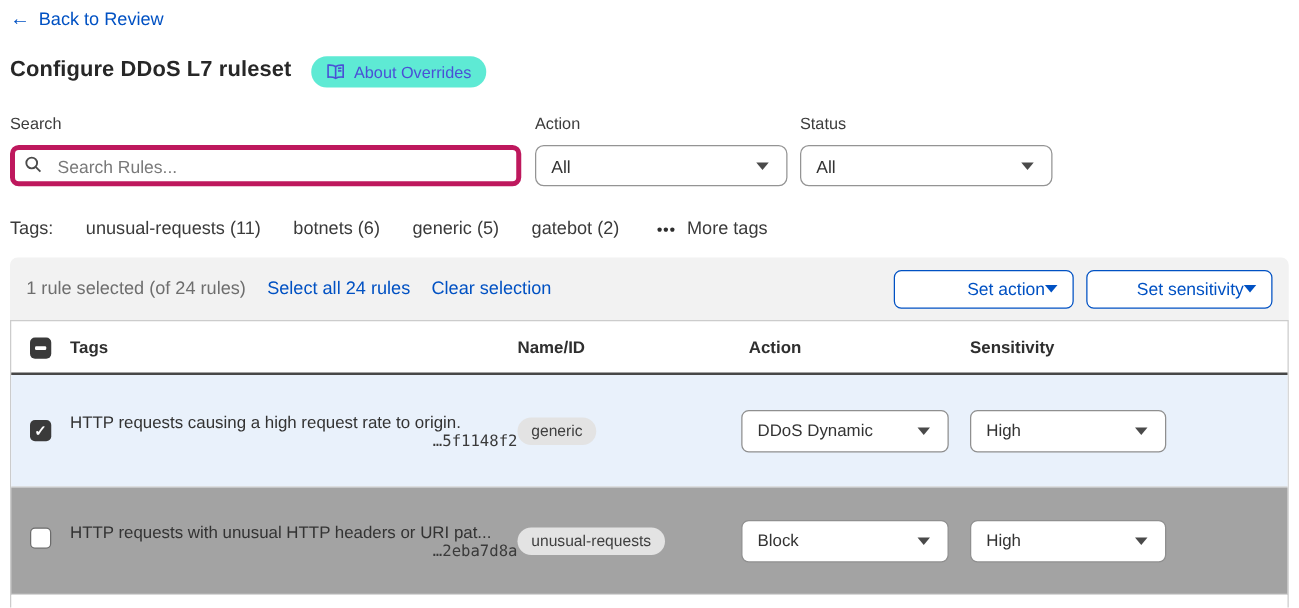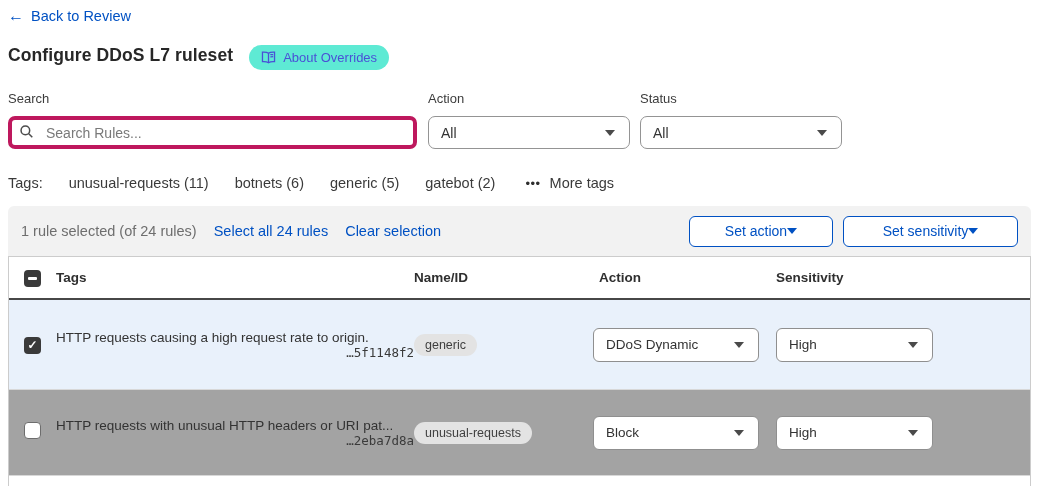--- a/index.html
+++ b/index.html
@@ -78,25 +78,25 @@
     padding: 0 13px;
     font-size: 14.5px;
   }
   .selection-summary { color: #6e6e6e; margin-right: 17px; }
   .bar-link { color: #0051c3; cursor: pointer; text-decoration: none; margin-right: 17px; }
   .bar-spacer { flex: 1; }
   .bulk-btn {
     height: 31px; background: #fff;
     border: 1px solid #0051c3; border-radius: 6px;
     color: #0051c3; font-size: 14px; font-family: inherit;
-    display: inline-flex; align-items: center; justify-content: center;
+    display: inline-flex; align-items: center; justify-content: flex-end;
     padding: 0 12px; cursor: pointer;
   }
   .set-action-btn { width: 144px; margin-right: 10px; }
-  .set-sensitivity-btn { width: 175px; }
+  .set-sensitivity-btn { width: 149px; }
 
   
   .rules-table {
     border: 1px solid #cccccc;
     background: #fff;
     height: 260px;
   }
   .trow, .thead {
     display: grid;
     grid-template-columns: 47px 358px 185px 177px 1fr;

